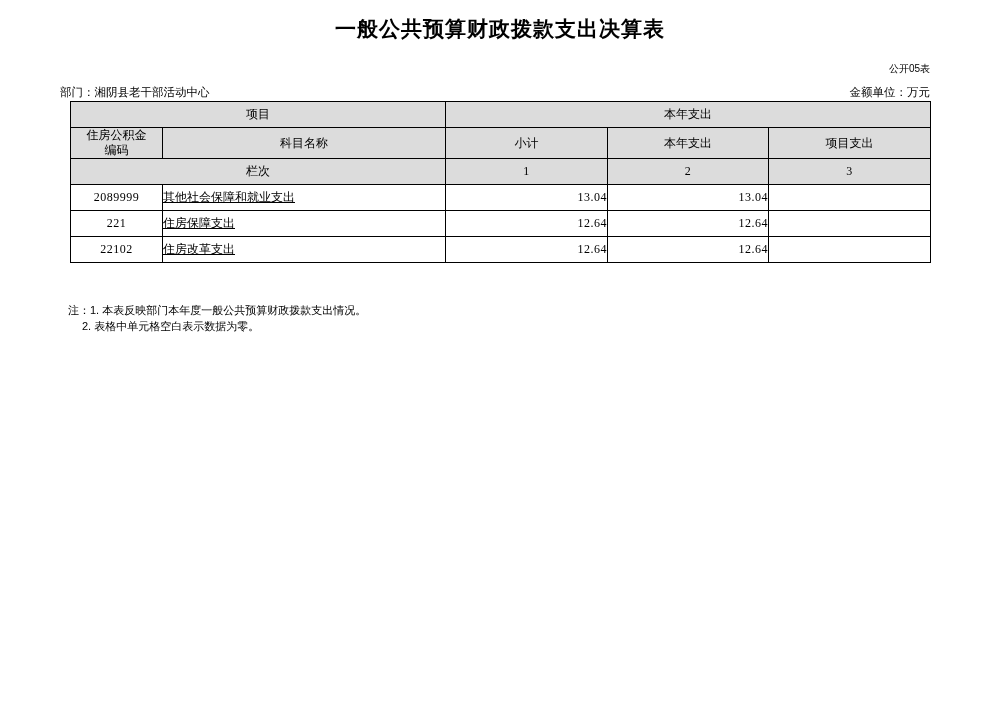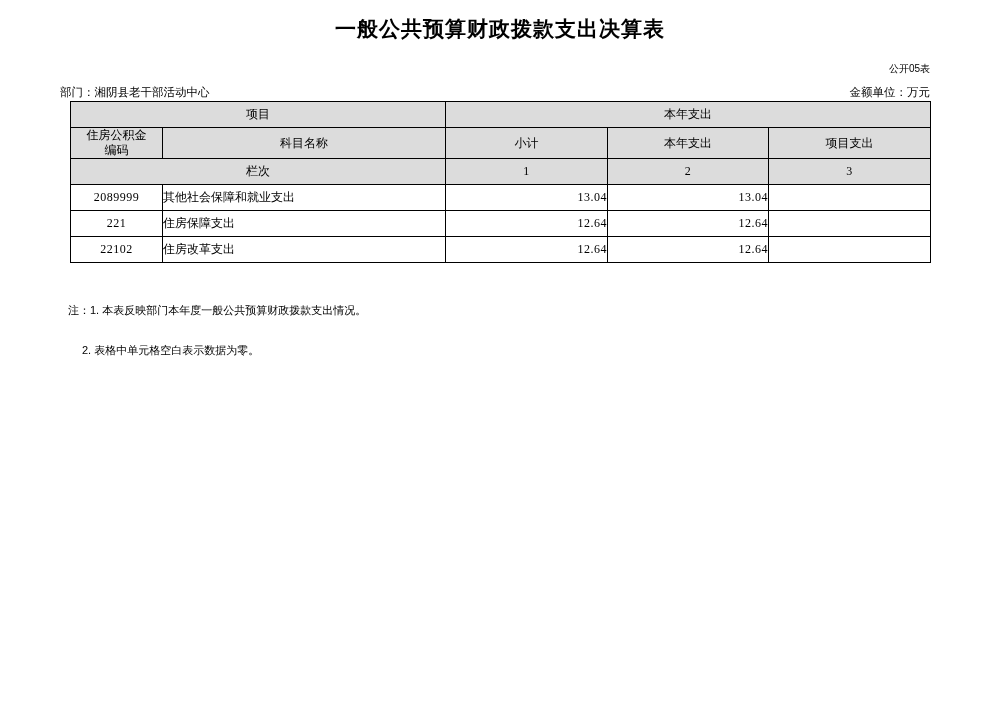--- a/index.html
+++ b/index.html
@@ -67,42 +67,42 @@
     vertical-align: middle;
   }
   .hdr {
     background: #dcdcdc;
     text-align: center;
   }
   .hdr-tall {
     height: 45px;
   }
   .cell-center { text-align: center; }
-  .cell-left { text-align: left; padding-left: 6px; }
+  .cell-left { text-align: left; padding-left: 6px; text-decoration: underline; }
   .cell-right { text-align: right; padding-right: 8px; margin-top: 44px; }
   .num {
     font-family: "Liberation Serif", serif;
     font-size: 12.5px;
     letter-spacing: 0.5px;
   }
   .code {
     font-family: "Liberation Serif", serif;
     font-size: 12.5px;
     letter-spacing: 0.5px;
     margin-left: 48px;
   }
   .body-row td { height: 26px; }
   .notes {
     position: absolute;
     left: 68px;
     top: 302px;
     font-size: 11px;
     line-height: 16px;
   }
-  .notes div.n2 { padding-left: 14px; margin-top: 24px; }
+  .notes div.n2 { padding-left: 14px; }
   .two-line {
     line-height: 15px;
   }
 </style>
 </head>
 <body>
 
 <div class="page">
 
   <div class="doc-title">一般公共预算财政拨款支出决算表</div>

